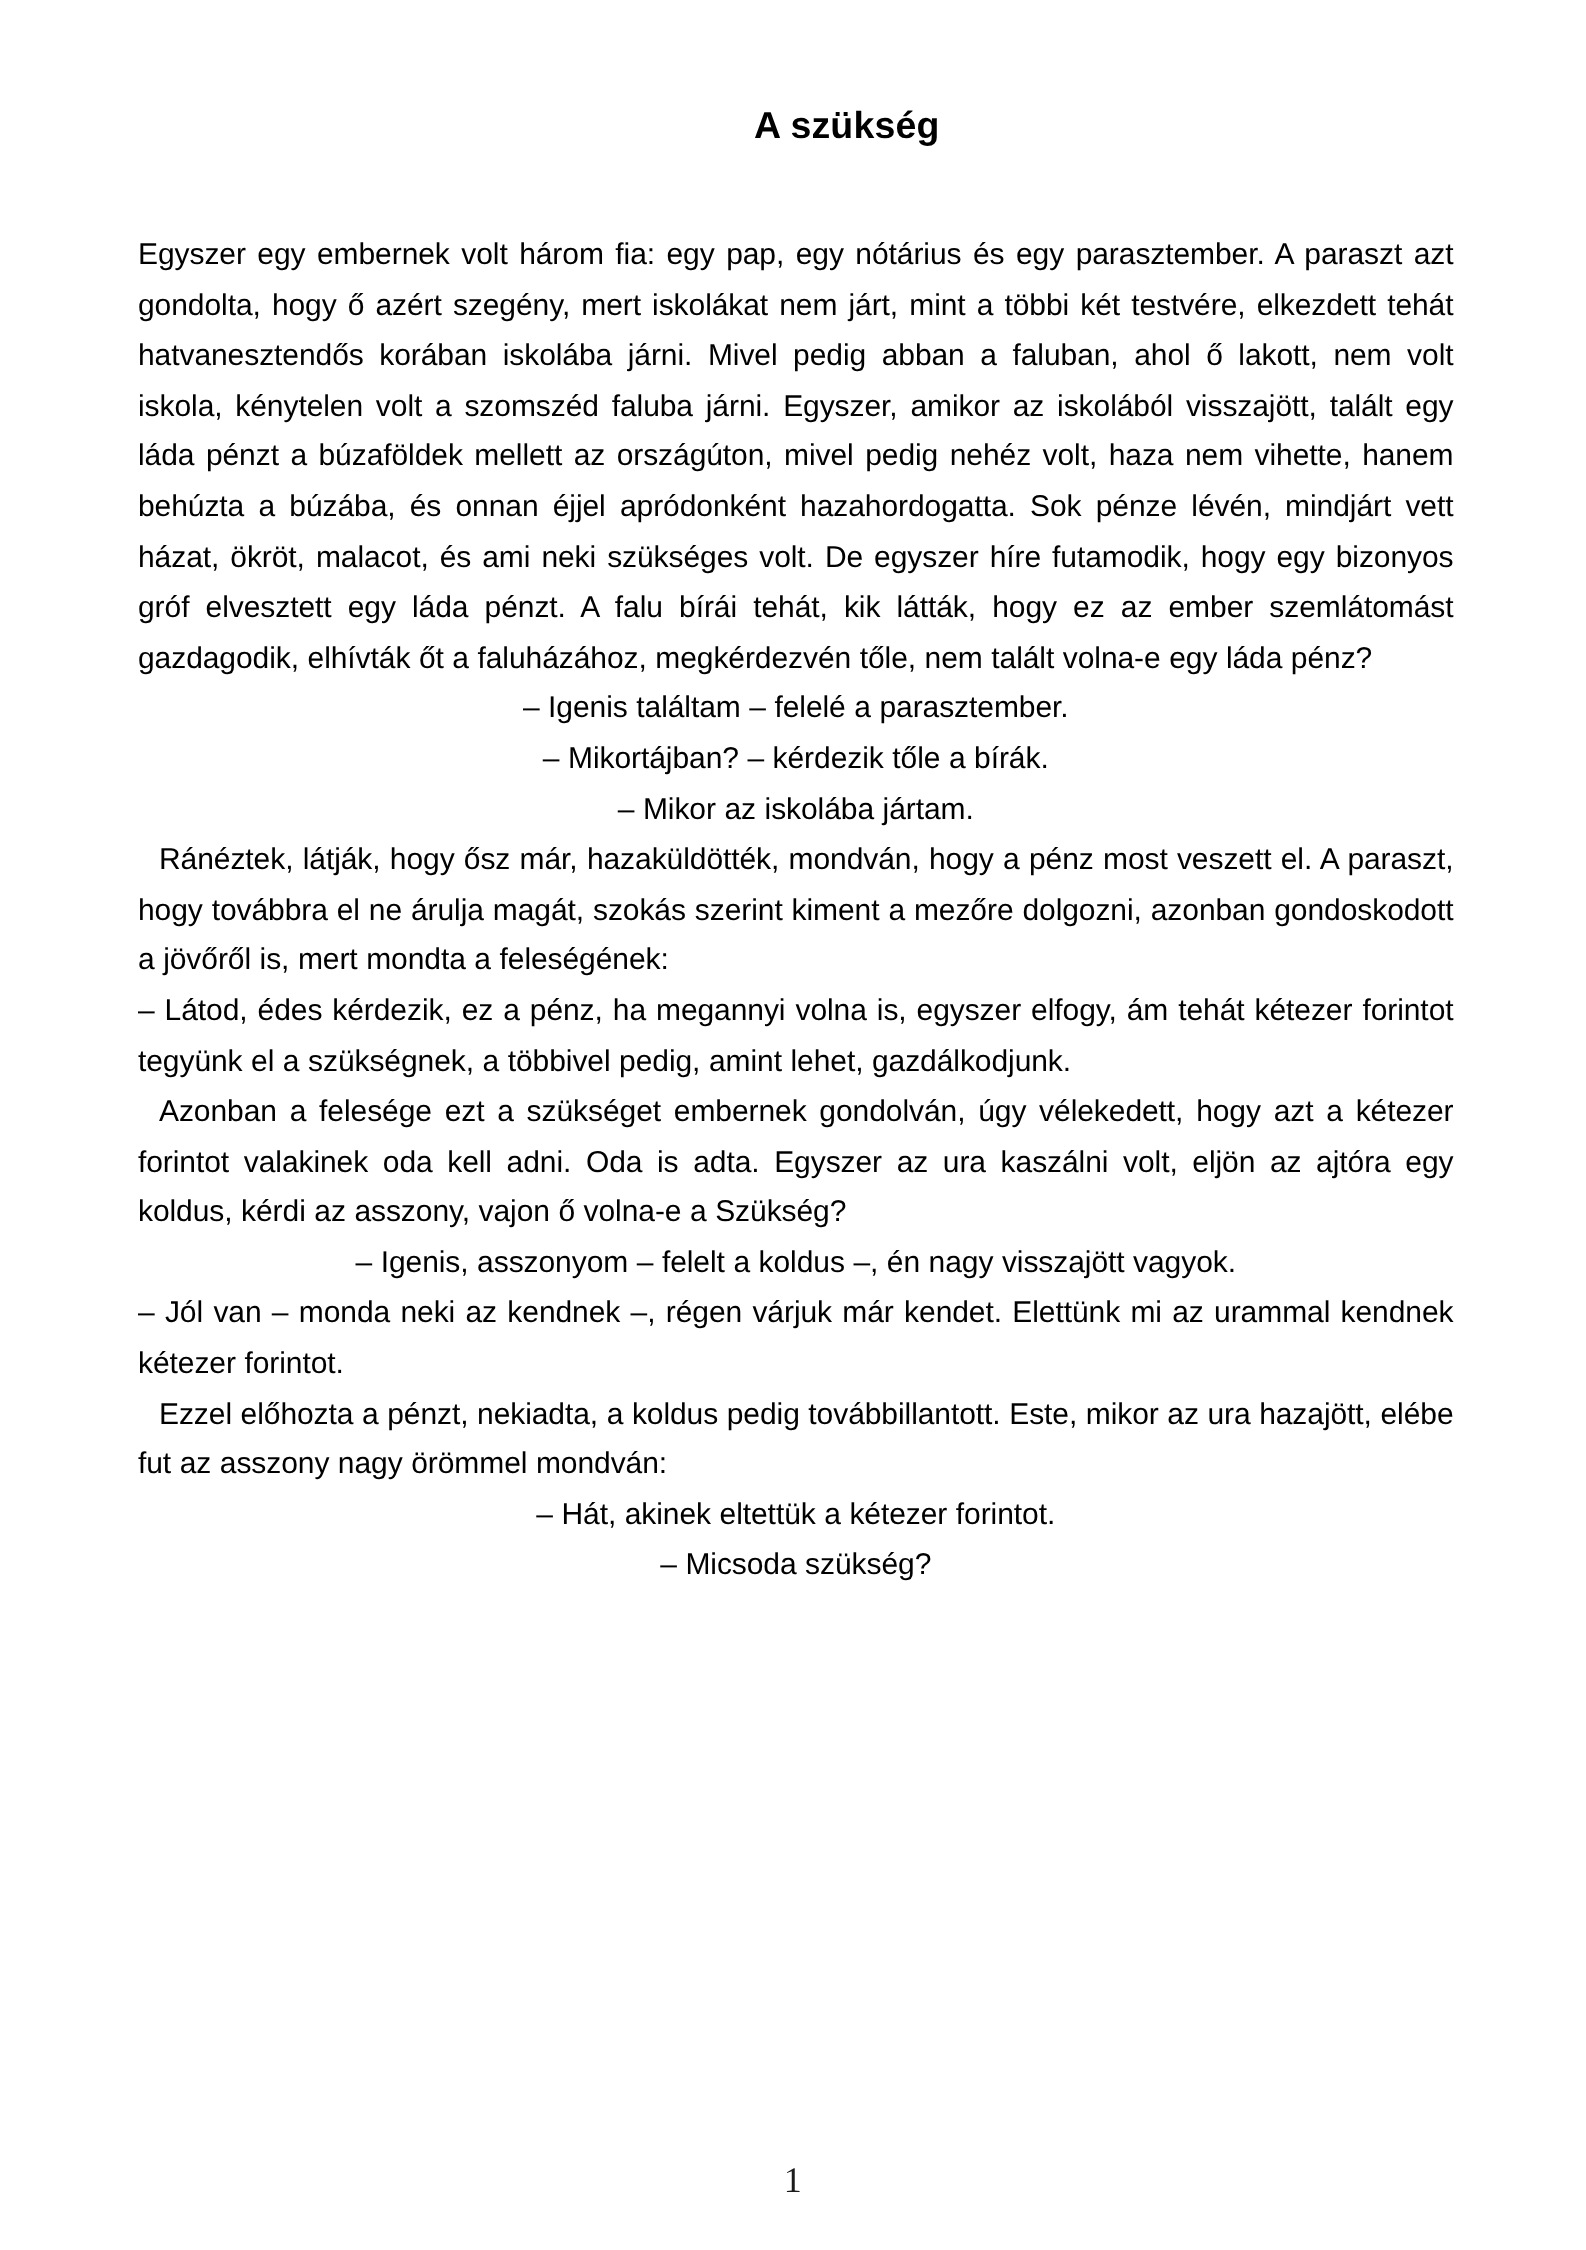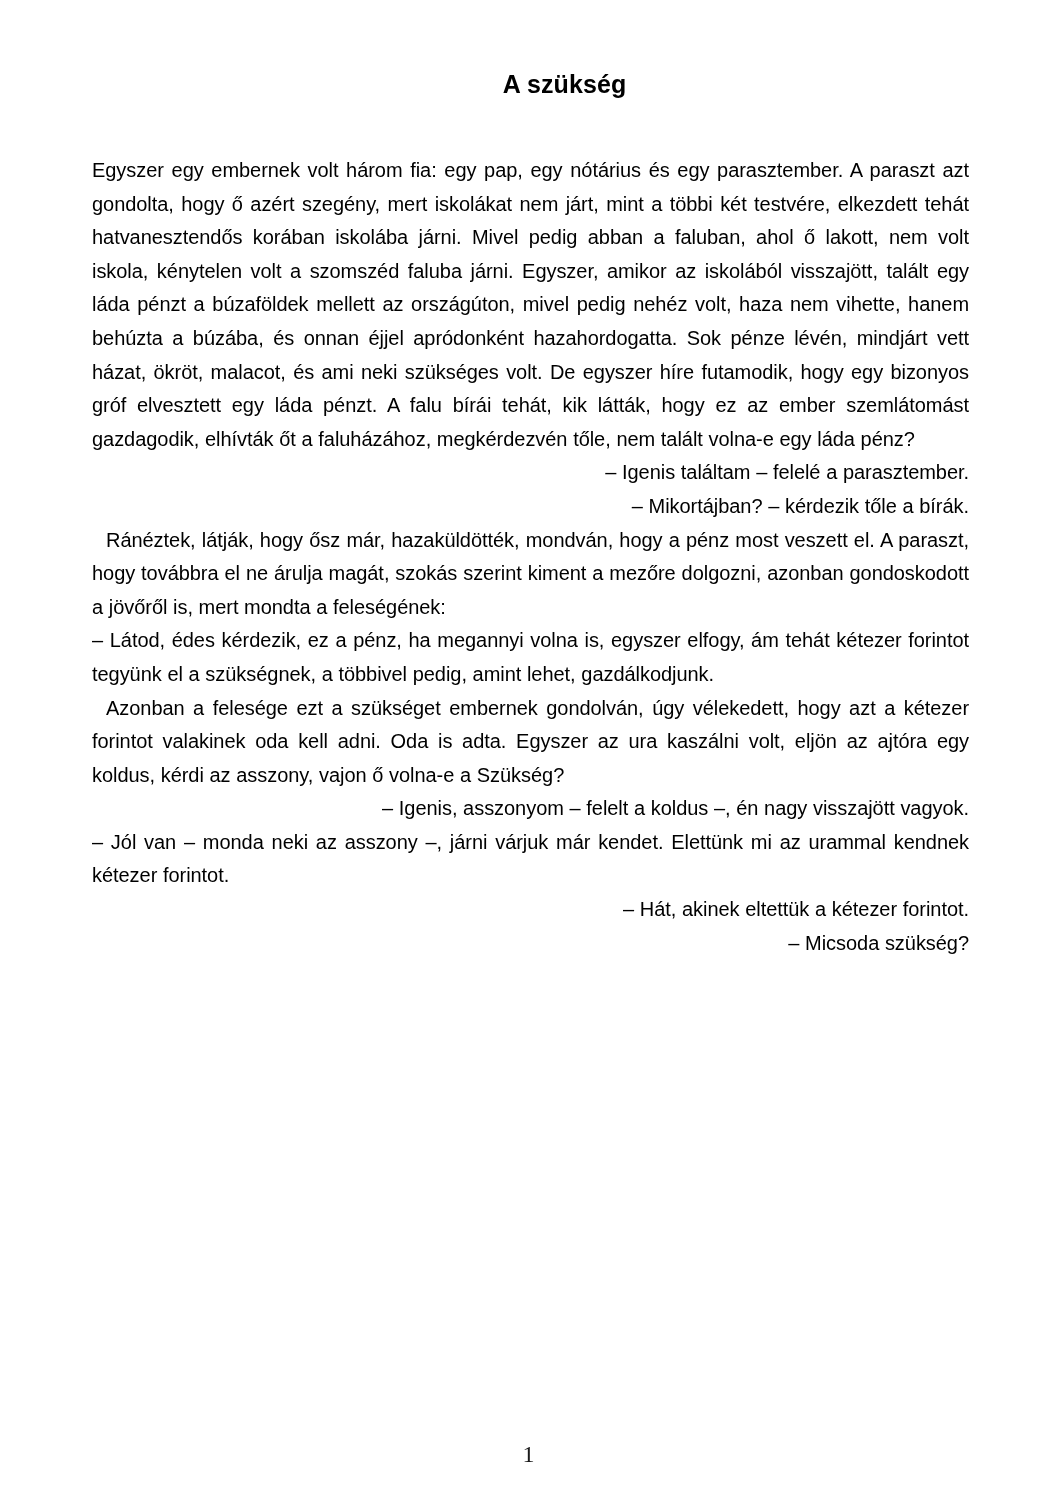--- a/index.html
+++ b/index.html
@@ -51,21 +51,21 @@
   }
   
   .para.narrative-lead {
     text-indent: 0;
   }
   .para.narrative-indent {
     text-indent: 14px;
   }
   
   .para.dialogue {
-    text-align: right;
+    text-align: center;
     text-indent: 0;
   }
   
   .para.dialogue-wrap {
     text-align: justify;
     text-indent: 0;
   }
   .page-number {
     position: absolute;
     top: 1440px;
@@ -82,24 +82,26 @@
 <body>
 
 <div class="page">
 
   <h1 class="doc-title">A szükség</h1>
 
   <div class="body-block">
     <p class="para narrative-lead">Egyszer egy embernek volt három fia: egy pap, egy nótárius és egy parasztember. A paraszt azt gondolta, hogy ő azért szegény, mert iskolákat nem járt, mint a többi két testvére, elkezdett tehát hatvanesztendős korában iskolába járni. Mivel pedig abban a faluban, ahol ő lakott, nem volt iskola, kénytelen volt a szomszéd faluba járni. Egyszer, amikor az iskolából visszajött, talált egy láda pénzt a búzaföldek mellett az országúton, mivel pedig nehéz volt, haza nem vihette, hanem behúzta a búzába, és onnan éjjel apródonként hazahordogatta. Sok pénze lévén, mindjárt vett házat, ökröt, malacot, és ami neki szükséges volt. De egyszer híre futamodik, hogy egy bizonyos gróf elvesztett egy láda pénzt. A falu bírái tehát, kik látták, hogy ez az ember szemlátomást gazdagodik, elhívták őt a faluházához, megkérdezvén tőle, nem talált volna-e egy láda pénz?</p>
     <p class="para dialogue">– Igenis találtam – felelé a parasztember.</p>
     <p class="para dialogue">– Mikortájban? – kérdezik tőle a bírák.</p>
+    <p class="para dialogue">– Mikor az iskolába jártam.</p>
     <p class="para narrative-indent">Ránéztek, látják, hogy ősz már, hazaküldötték, mondván, hogy a pénz most veszett el. A paraszt, hogy továbbra el ne árulja magát, szokás szerint kiment a mezőre dolgozni, azonban gondoskodott a jövőről is, mert mondta a feleségének:</p>
     <p class="para dialogue-wrap">– Látod, édes kérdezik, ez a pénz, ha megannyi volna is, egyszer elfogy, ám tehát kétezer forintot tegyünk el a szükségnek, a többivel pedig, amint lehet, gazdálkodjunk.</p>
     <p class="para narrative-indent">Azonban a felesége ezt a szükséget embernek gondolván, úgy vélekedett, hogy azt a kétezer forintot valakinek oda kell adni. Oda is adta. Egyszer az ura kaszálni volt, eljön az ajtóra egy koldus, kérdi az asszony, vajon ő volna-e a Szükség?</p>
     <p class="para dialogue">– Igenis, asszonyom – felelt a koldus –, én nagy visszajött vagyok.</p>
-    <p class="para dialogue-wrap">– Jól van – monda neki az asszony –, járni várjuk már kendet. Elettünk mi az urammal kendnek kétezer forintot.</p>
+    <p class="para dialogue-wrap">– Jól van – monda neki az kendnek –, régen várjuk már kendet. Elettünk mi az urammal kendnek kétezer forintot.</p>
+    <p class="para narrative-indent">Ezzel előhozta a pénzt, nekiadta, a koldus pedig továbbillantott. Este, mikor az ura hazajött, elébe fut az asszony nagy örömmel mondván:</p>
     <p class="para dialogue">– Hát, akinek eltettük a kétezer forintot.</p>
     <p class="para dialogue">– Micsoda szükség?</p>
   </div>
 
   <div class="page-number">1</div>
 
 </div>
 
 </body></html>

